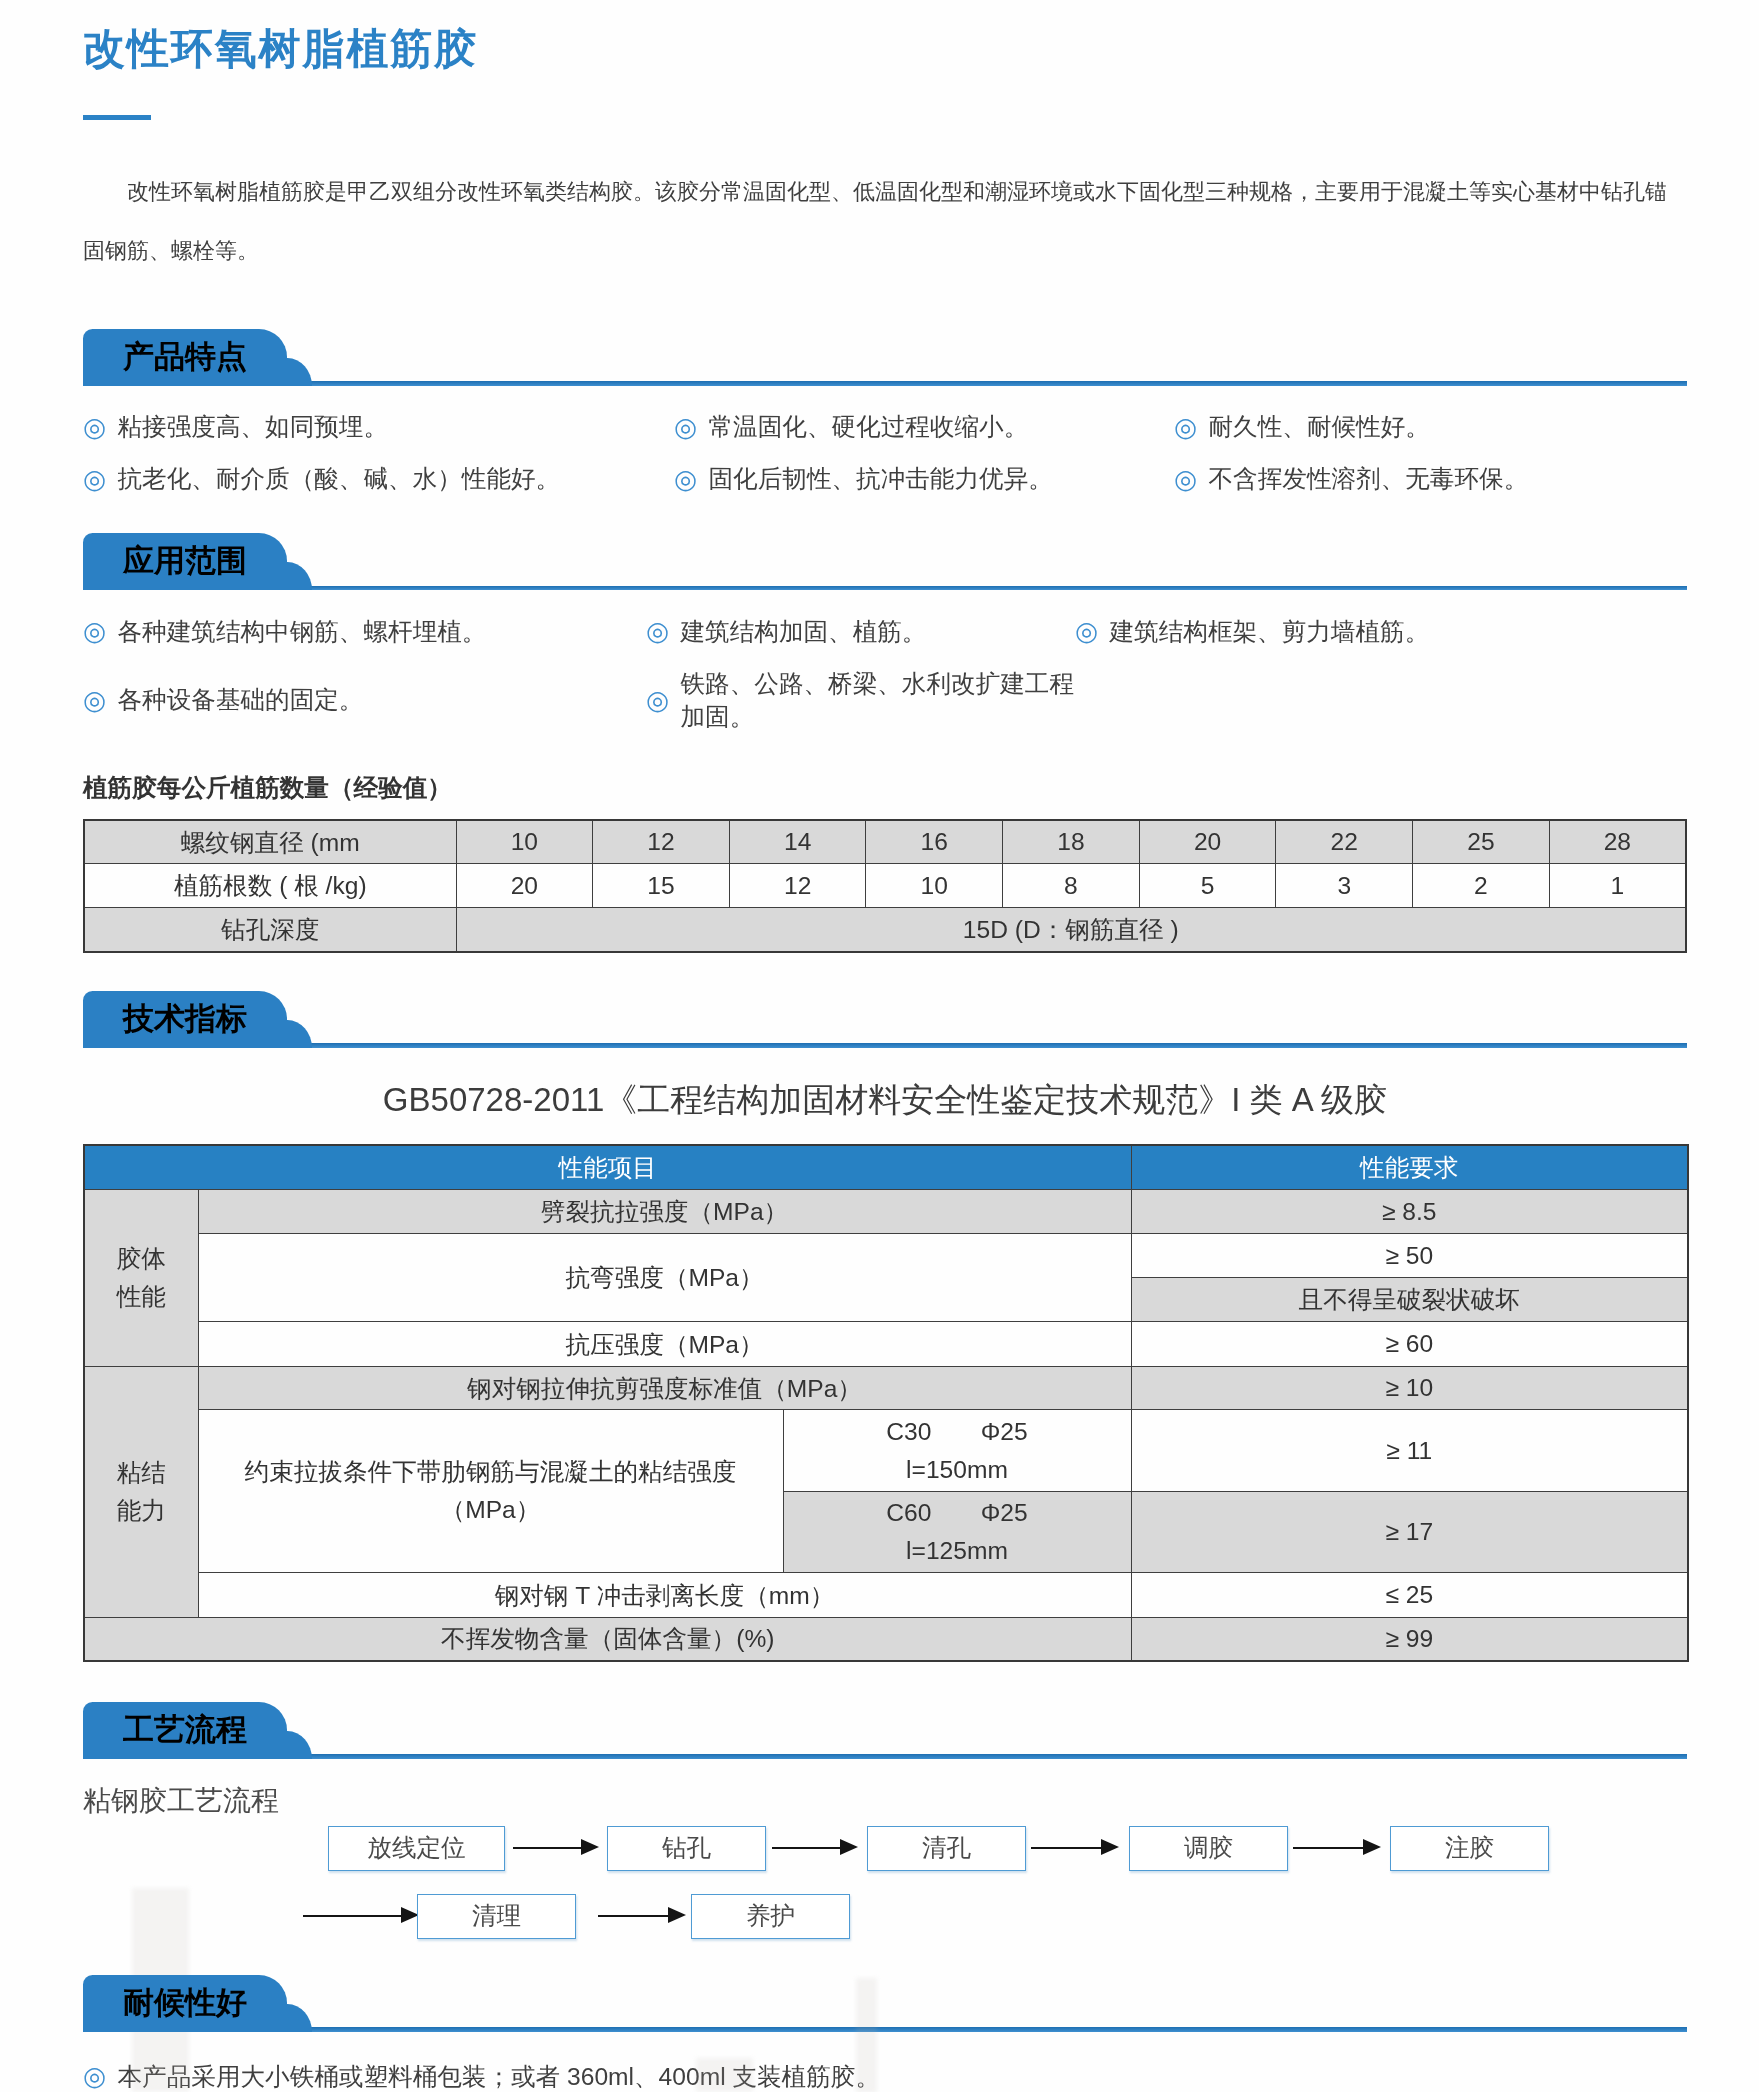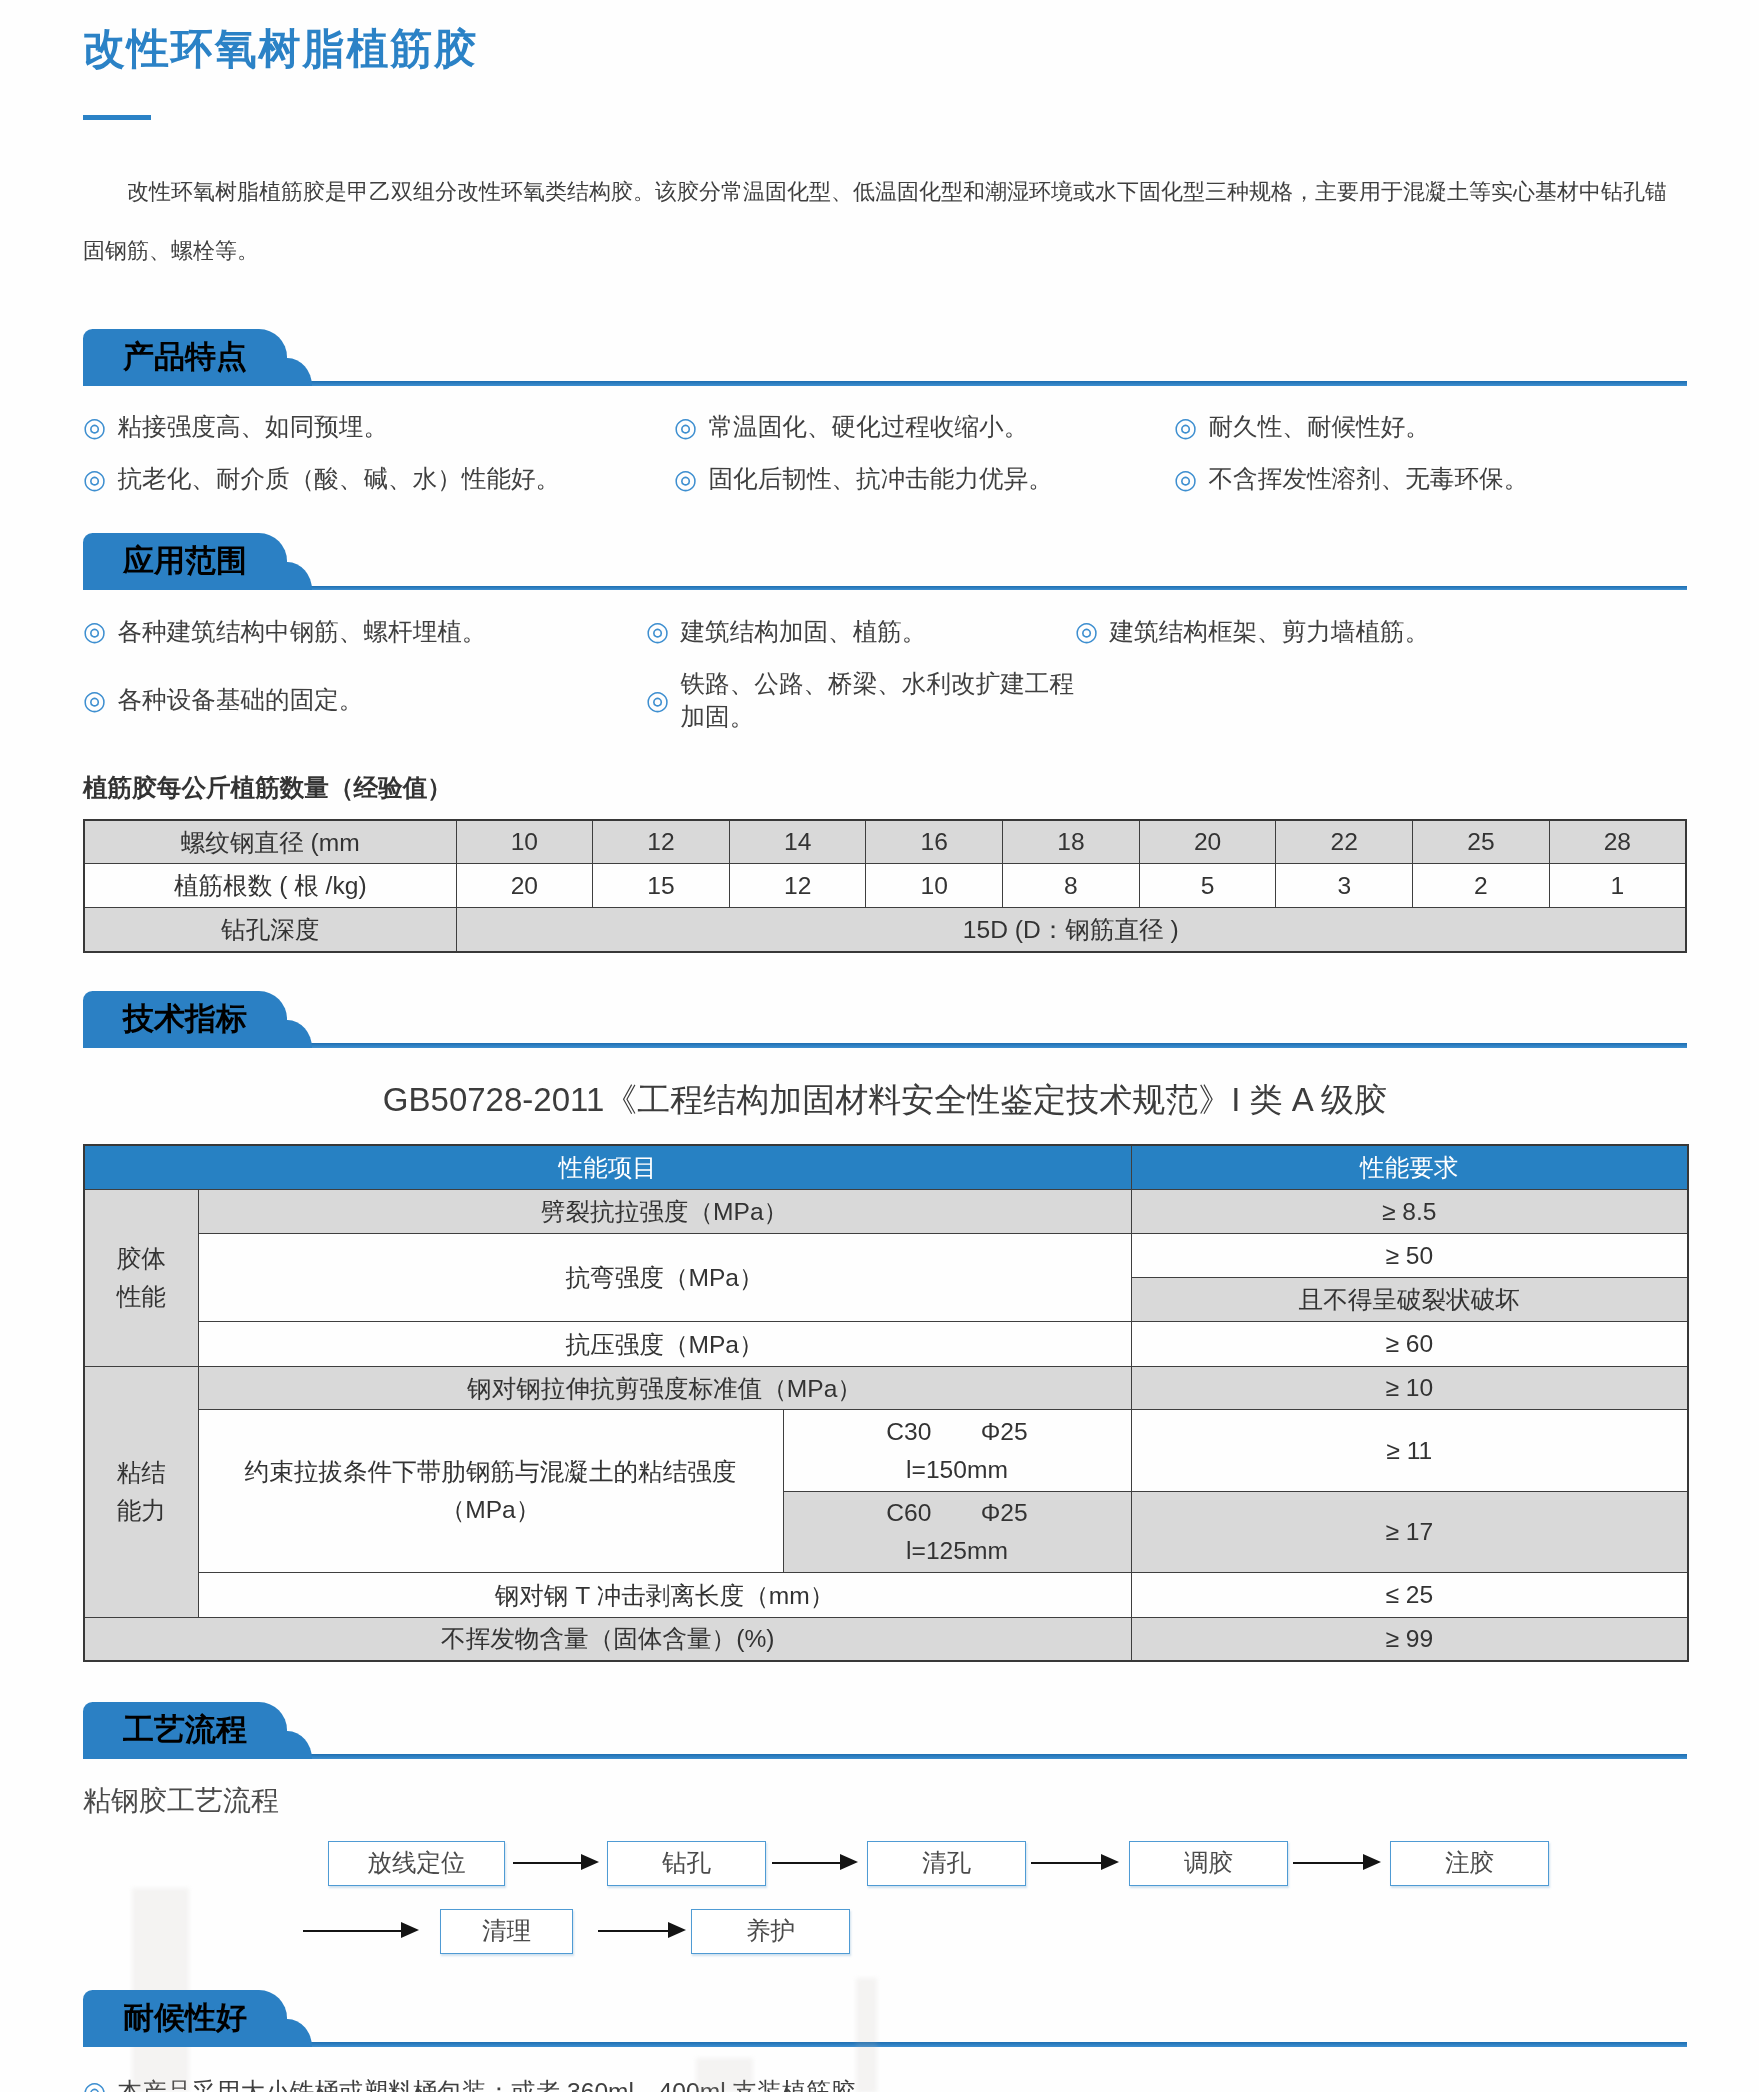--- a/index.html
+++ b/index.html
@@ -44,21 +44,21 @@
   .t1 td { height:44px; }
   .t2 { margin-top:21px; border:2.8px solid #383838; }
   .g { background:#d9d9d9; }
   .head-blue td { background:#2781c3; color:#ffffff; height:45px; }
   .spec-caption { margin-top:30px; text-align:center; font-size:33px; color:#3c3c3c; }
   .group-cell span, .two-line span { display:block; line-height:38px; }
   .h46{height:44px;} .h47{height:44px;} .h48{height:45px;} .h45{height:43px;} .h87{height:82px;} .h85{height:80px;}
 
   
   .flow-label { margin-top:23px; font-size:28px; color:#4a4a4a; }
-  .flow { position:relative; height:121px; margin-top:21px; }
+  .flow { position:relative; height:121px; margin-top:6px; }
   .fbox { position:absolute; height:45px; line-height:42px; border:1.9px solid #4f9bd4; background:#ffffff;
     text-align:center; font-size:24.6px; color:#4a4a4a; box-shadow:0.9px 1.9px 1.9px rgba(120,170,210,.35); }
   .farrow { position:absolute; height:2.8px; background:#141414; }
   .farrow::after { content:""; position:absolute; right:-18px; top:-7.6px; width:0; height:0;
     border-left:18px solid #141414; border-top:8.5px solid transparent; border-bottom:8.5px solid transparent; }
 
   
   .wm { position:absolute; background:#b9b3ad; opacity:.14; filter:blur(1.9px); pointer-events:none; }
   .wm1 { left:132px; top:1888px; width:57px; height:204px; }
   .wm2 { left:856px; top:1978px; width:21px; height:115px; }
@@ -271,21 +271,21 @@
     <div class="farrow" style="left:430px; top:21px; width:68px;"></div>
     <div class="fbox" style="left:524px; top:0; width:159px;">钻孔</div>
     <div class="farrow" style="left:689px; top:21px; width:68px;"></div>
     <div class="fbox" style="left:784px; top:0; width:159px;">清孔</div>
     <div class="farrow" style="left:948px; top:21px; width:70px;"></div>
     <div class="fbox" style="left:1046px; top:0; width:159px;">调胶</div>
     <div class="farrow" style="left:1210px; top:21px; width:70px;"></div>
     <div class="fbox" style="left:1307px; top:0; width:159px;">注胶</div>
 
     <div class="farrow" style="left:220px; top:89px; width:98px;"></div>
-    <div class="fbox" style="left:357px; top:68px; width:133px;">清理</div>
+    <div class="fbox" style="left:334px; top:68px; width:159px;">清理</div>
     <div class="farrow" style="left:515px; top:89px; width:70px;"></div>
     <div class="fbox" style="left:608px; top:68px; width:159px;">养护</div>
   </div>
 
   <div class="section-header mt30">
     <div class="section-rule"></div>
     <div class="section-tab">
       <span>耐候性好</span>
     </div>
   </div>

